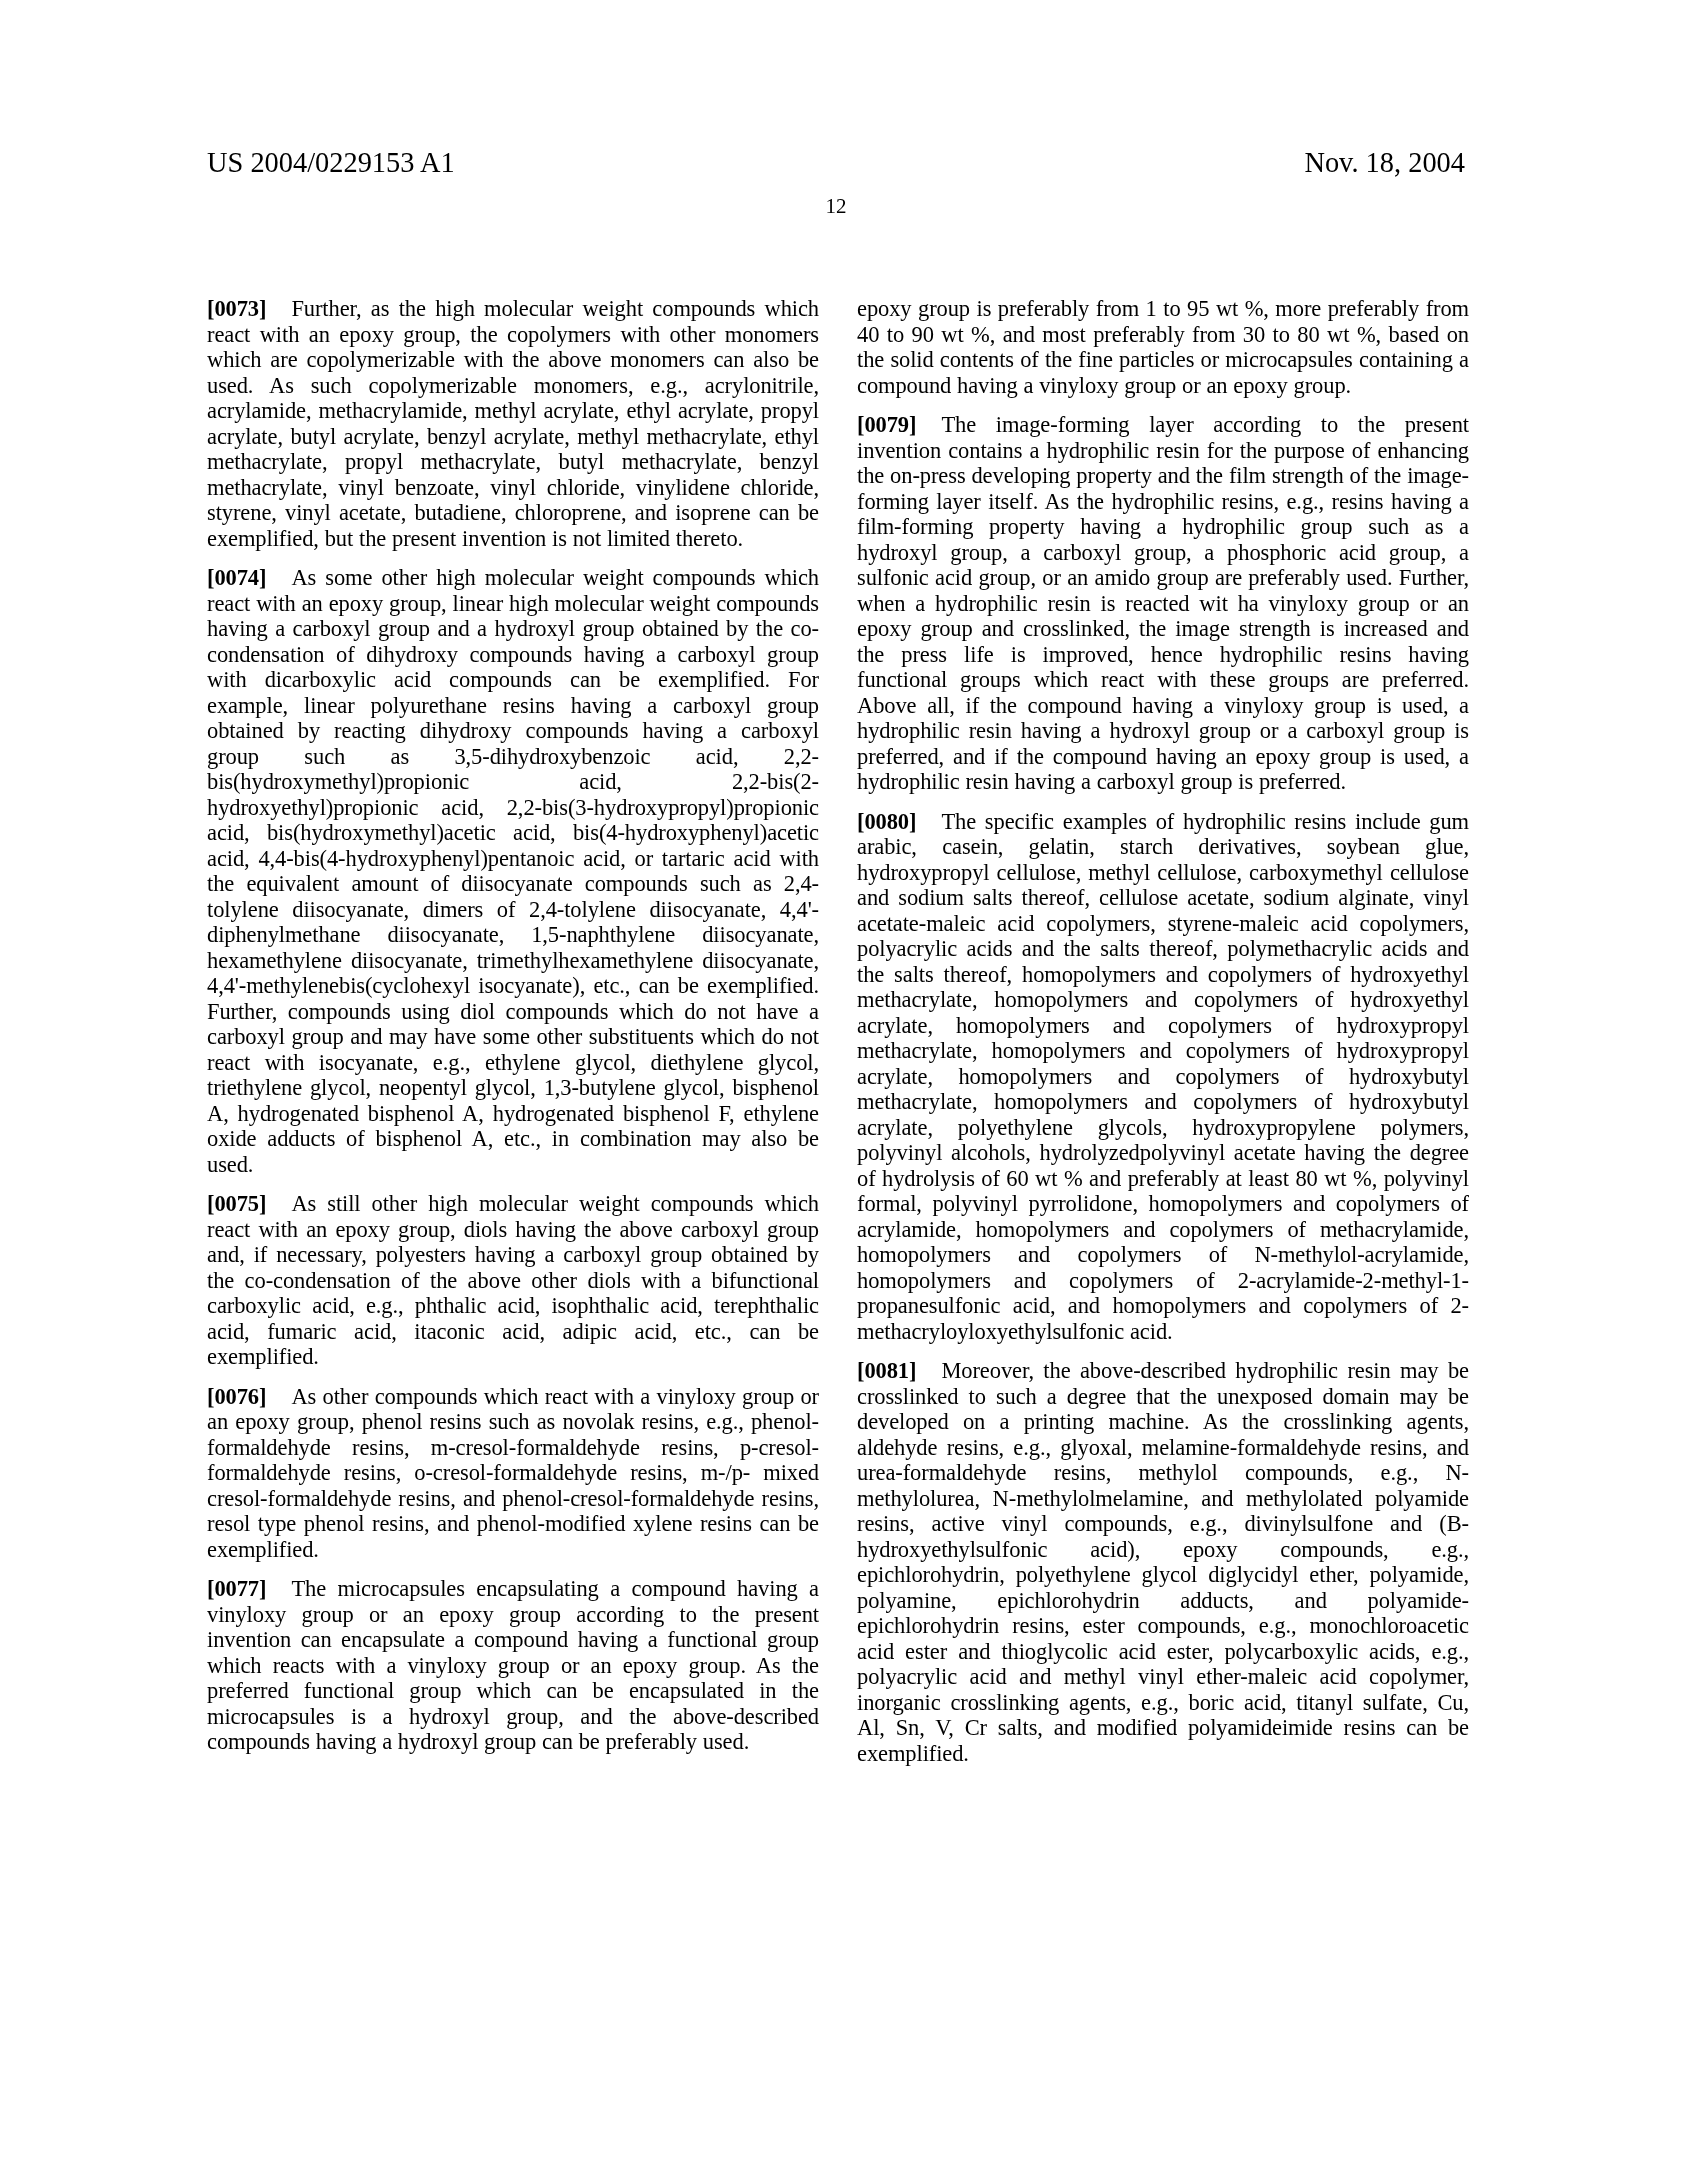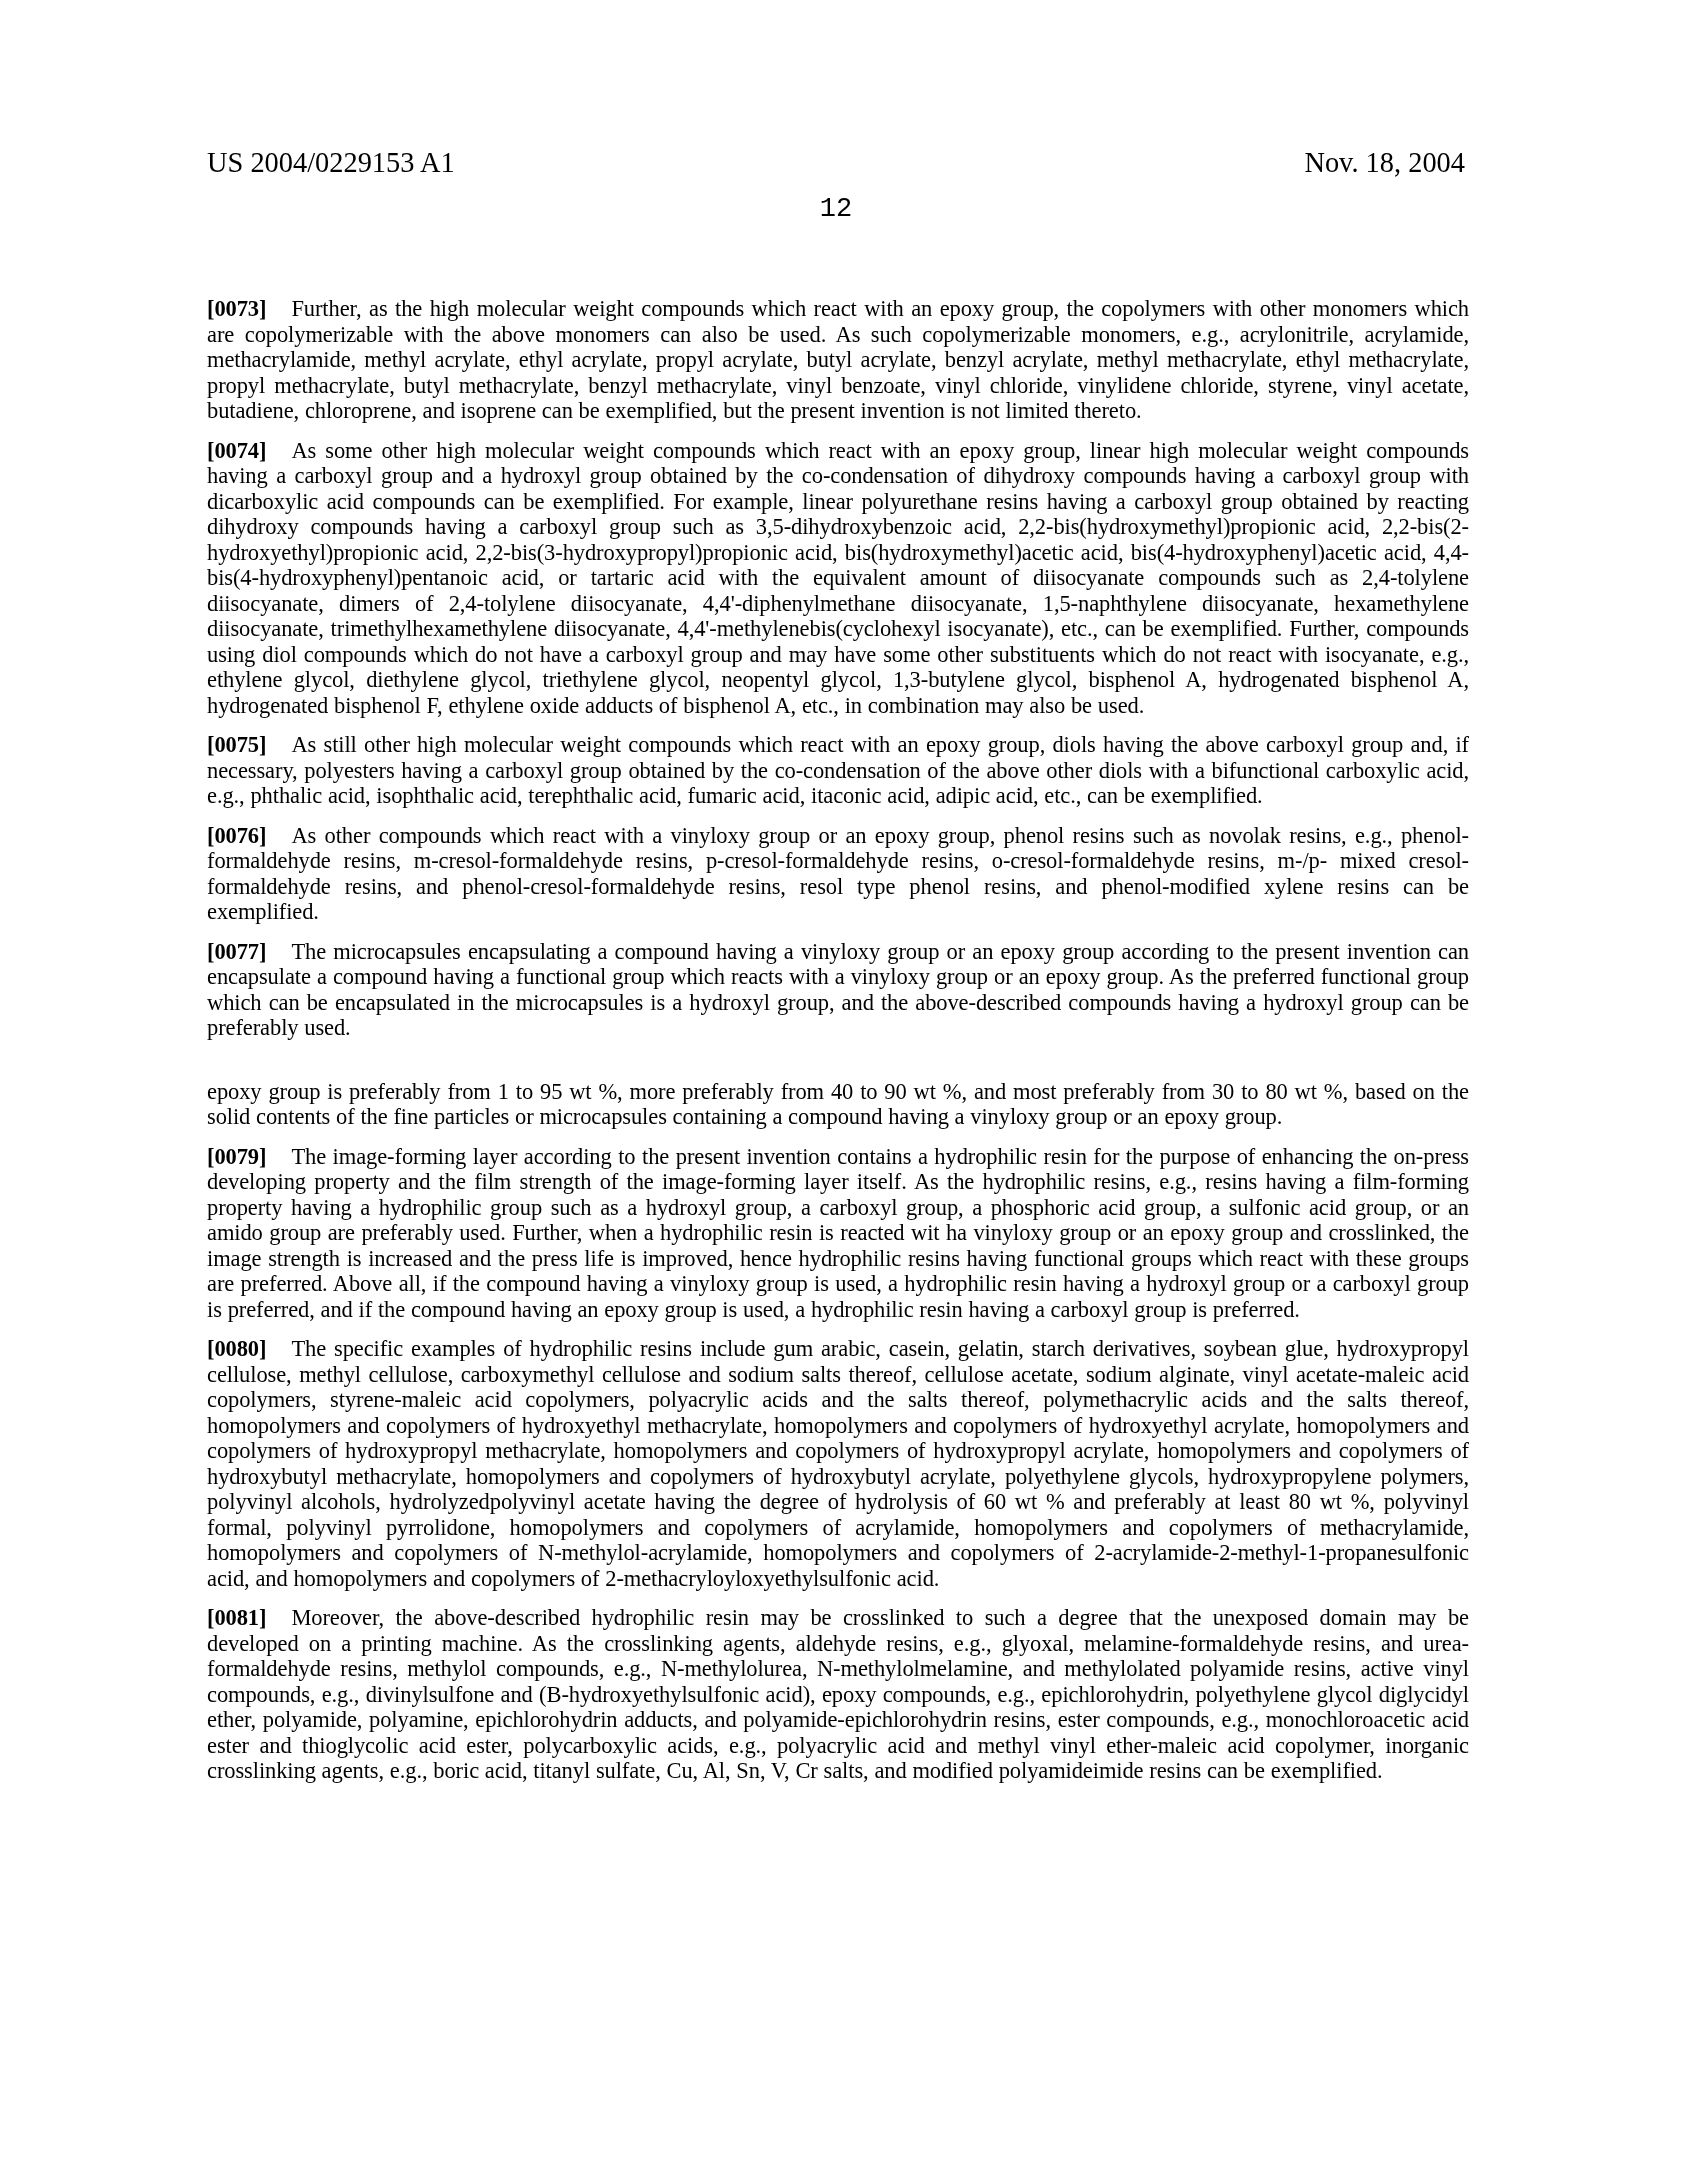--- a/index.html
+++ b/index.html
@@ -30,32 +30,30 @@
     font-size: 28.4px;
     line-height: 1.1;
     white-space: nowrap;
   }
   .page-number {
     position: absolute;
     left: 207px;
     top: 195px;
     width: 1258px;
     text-align: center;
-    font-size: 27px;
+    font-size: 21px;
     line-height: 1.1;
-    font-family: Liberation Mono, monospace;
   }
   .columns {
     position: absolute;
     left: 207px;
     top: 296px;
     width: 1262px;
     display: flex;
     gap: 38px;
-    flex-direction: column;
   }
   .col {
     flex: 1 1 0;
     min-width: 0;
   }
   .para {
     margin: 0 0 14px 0;
     font-size: 22.5px;
     line-height: 25.5px;
     text-align: justify;

